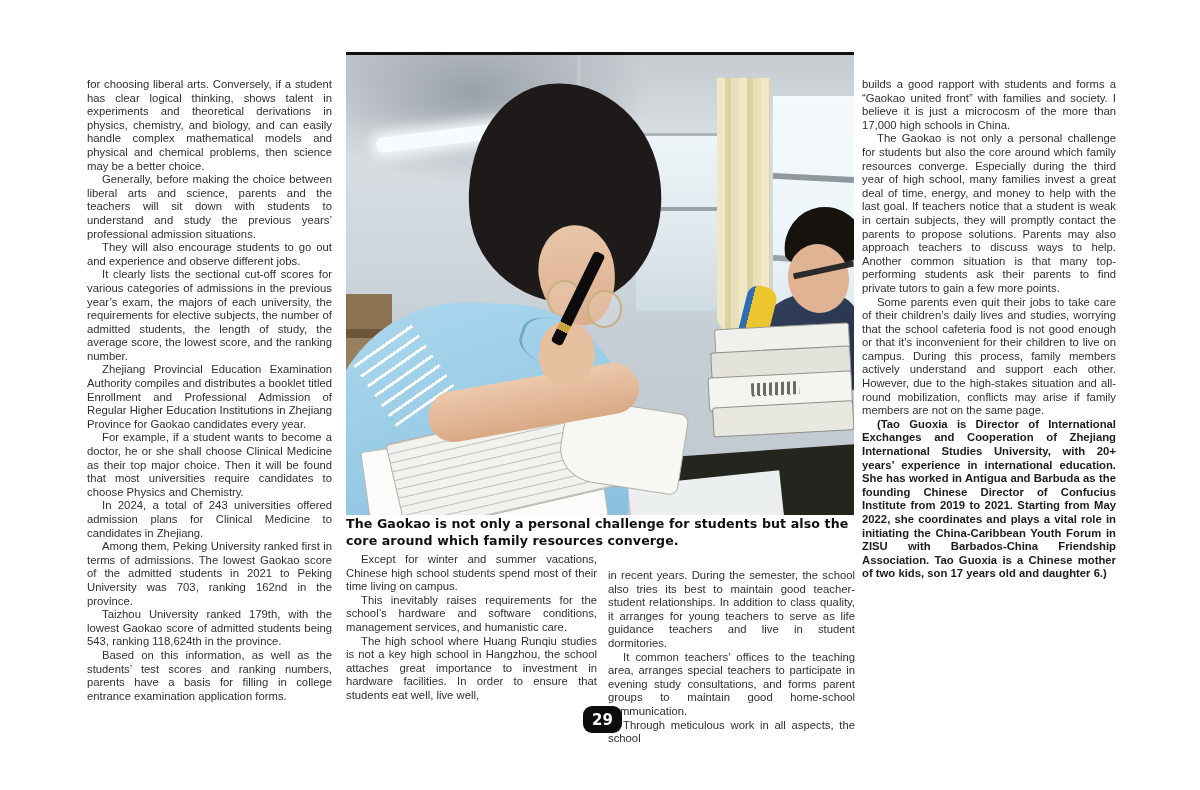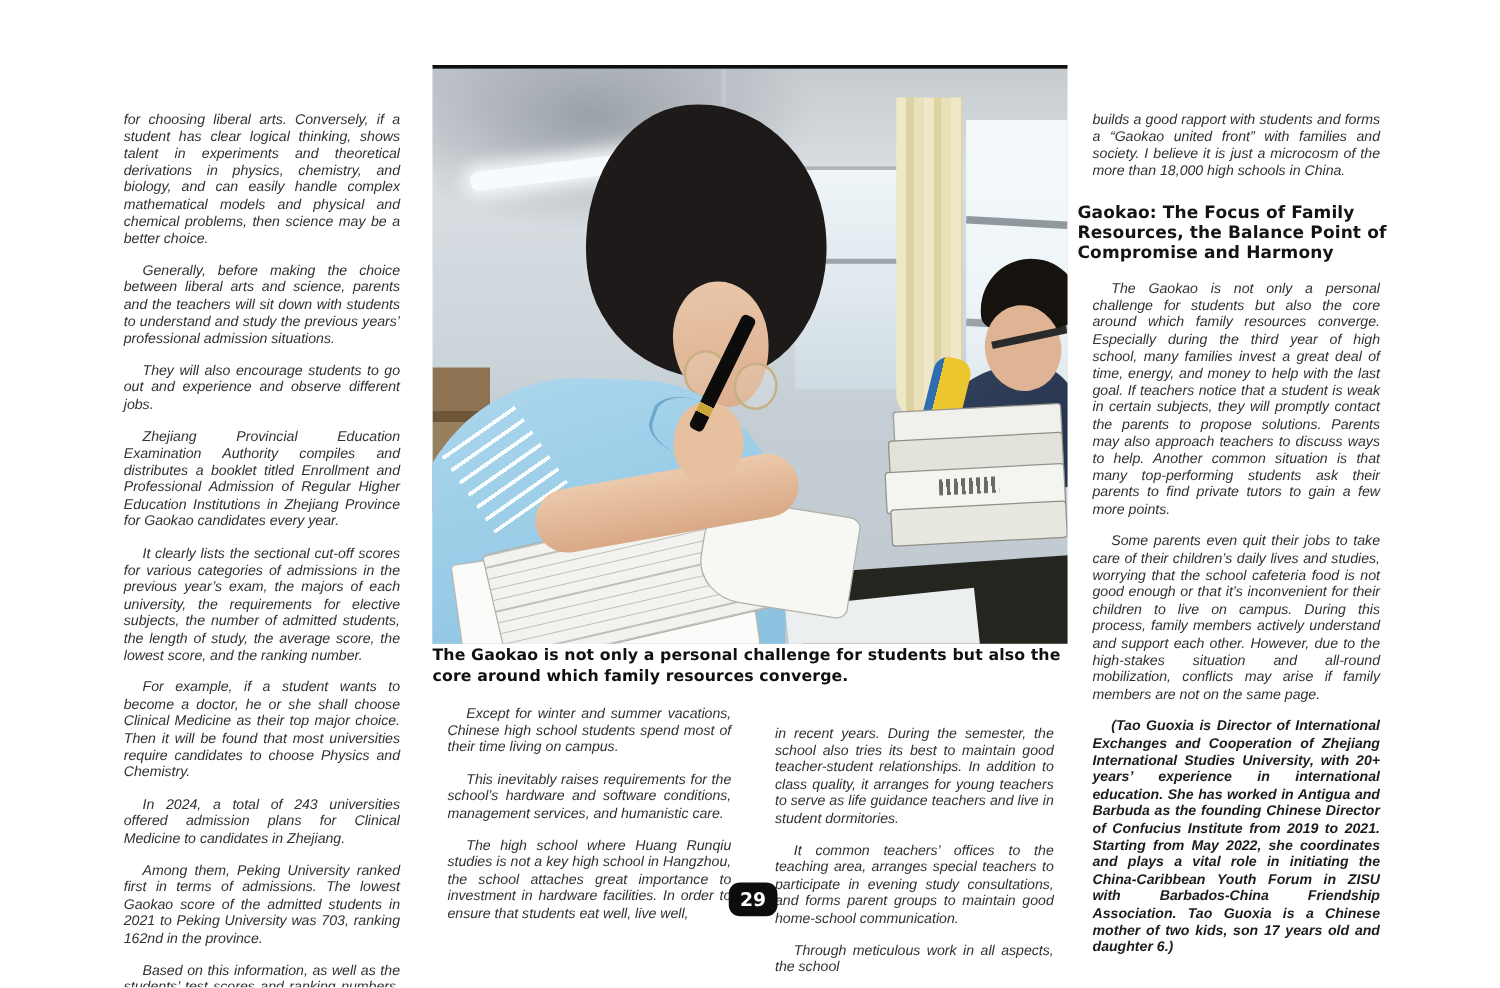--- a/index.html
+++ b/index.html
@@ -1,19 +1,19 @@
 <!DOCTYPE html>
 <html><head>
 <meta charset="utf-8">
 <style>
   html,body{margin:0;padding:0;background:#ffffff;}
   .page{position:relative;width:1200px;height:790px;background:#ffffff;overflow:hidden;
         font-family:"Liberation Sans","DejaVu Sans",sans-serif;color:#303030;}
   .col{position:absolute;font-size:11.3px;line-height:13.6px;text-align:justify;}
-  .col p{margin:12px;font-style:italic;}
+  .col p{margin:0;}
   .col p.ind{text-indent:15px;}
   .col-left{left:87px;top:78px;width:245px;}
   .col-right{left:862px;top:78px;width:254px;}
   .col-mid-l{left:346px;top:553px;width:251px;}
   .col-mid-r{left:608px;top:569px;width:247px;}
   .heading{font-family:"DejaVu Sans","Liberation Sans",sans-serif;font-weight:800;color:#141414;
            font-size:13.6px;line-height:15.6px;margin:19px 0 15px 0;text-align:left;letter-spacing:.1px;}
   .bio{font-weight:bold;color:#1c1c1c;margin-top:14px;}
   .caption{position:absolute;left:346px;top:515px;width:508px;
            font-family:"DejaVu Sans","Liberation Sans",sans-serif;font-weight:800;color:#101010;
@@ -69,25 +69,26 @@
 </style>
 </head>
 <body>
 
 <div class="page">
 
   <div class="col col-left">
     <p>for choosing liberal arts. Conversely, if a student has clear logical thinking, shows talent in experiments and theoretical derivations in physics, chemistry, and biology, and can easily handle complex mathematical models and physical and chemical problems, then science may be a better choice.</p>
     <p class="ind">Generally, before making the choice between liberal arts and science, parents and the teachers will sit down with students to understand and study the previous years’ professional admission situations.</p>
     <p class="ind">They will also encourage students to go out and experience and observe different jobs.</p>
+    <p class="ind">It clearly lists the sectional cut-off scores for various categories of admissions in the previous year’s exam, the majors of each university, the requirements for elective subjects, the number of admitted students, the length of study, the average score, the lowest score, and the ranking number.</p>
     <p class="ind">Zhejiang Provincial Education Examination Authority compiles and distributes a booklet titled Enrollment and Professional Admission of Regular Higher Education Institutions in Zhejiang Province for Gaokao candidates every year.</p>
-    <p class="ind">It clearly lists the sectional cut-off scores for various categories of admissions in the previous year’s exam, the majors of each university, the requirements for elective subjects, the number of admitted students, the length of study, the average score, the lowest score, and the ranking number.</p>
     <p class="ind">For example, if a student wants to become a doctor, he or she shall choose Clinical Medicine as their top major choice. Then it will be found that most universities require candidates to choose Physics and Chemistry.</p>
     <p class="ind">In 2024, a total of 243 universities offered admission plans for Clinical Medicine to candidates in Zhejiang.</p>
     <p class="ind">Among them, Peking University ranked first in terms of admissions. The lowest Gaokao score of the admitted students in 2021 to Peking University was 703, ranking 162nd in the province.</p>
+    <p class="ind">Taizhou University ranked 179th, with the lowest Gaokao score of admitted students being 543, ranking 118,624th in the province.</p>
     <p class="ind">Based on this information, as well as the students’ test scores and ranking numbers, parents have a basis for filling in college entrance examination application forms.</p>
   </div>
 
   <div class="photo">
     <div class="ph-ceilshade"></div>
     <div class="ph-light1"></div>
     <div class="ph-light2"></div>
     <div class="ph-rod"></div>
     <div class="ph-win-left"></div>
     <div class="ph-win-left-bar"></div>
@@ -134,22 +135,21 @@
     <p class="ind">This inevitably raises requirements for the school’s hardware and software conditions, management services, and humanistic care.</p>
     <p class="ind">The high school where Huang Runqiu studies is not a key high school in Hangzhou, the school attaches great importance to investment in hardware facilities. In order to ensure that students eat well, live well,</p>
   </div>
   <div class="col col-mid-r">
     <p>in recent years. During the semester, the school also tries its best to maintain good teacher-student relationships. In addition to class quality, it arranges for young teachers to serve as life guidance teachers and live in student dormitories.</p>
     <p class="ind">It common teachers’ offices to the teaching area, arranges special teachers to participate in evening study consultations, and forms parent groups to maintain good home-school communication.</p>
     <p class="ind">Through meticulous work in all aspects, the school</p>
   </div>
 
   <div class="col col-right">
-    <p>builds a good rapport with students and forms a “Gaokao united front” with families and society. I believe it is just a microcosm of the more than 18,000 high schools in China.</p>
-    <div class="heading">Gaokao: The Focus of Family Resources, the Balance Point of Compromise and Harmony</div>
+    <p>builds a good rapport with students and forms a “Gaokao united front” with families and society. I believe it is just a microcosm of the more than 17,000 high schools in China.</p>
     <p class="ind">The Gaokao is not only a personal challenge for students but also the core around which family resources converge. Especially during the third year of high school, many families invest a great deal of time, energy, and money to help with the last goal. If teachers notice that a student is weak in certain subjects, they will promptly contact the parents to propose solutions. Parents may also approach teachers to discuss ways to help. Another common situation is that many top-performing students ask their parents to find private tutors to gain a few more points.</p>
     <p class="ind">Some parents even quit their jobs to take care of their children’s daily lives and studies, worrying that the school cafeteria food is not good enough or that it’s inconvenient for their children to live on campus. During this process, family members actively understand and support each other. However, due to the high-stakes situation and all-round mobilization, conflicts may arise if family members are not on the same page.</p>
     <p class="ind bio">(Tao Guoxia is Director of International Exchanges and Cooperation of Zhejiang International Studies University, with 20+ years’ experience in international education. She has worked in Antigua and Barbuda as the founding Chinese Director of Confucius Institute from 2019 to 2021. Starting from May 2022, she coordinates and plays a vital role in initiating the China-Caribbean Youth Forum in ZISU with Barbados-China Friendship Association. Tao Guoxia is a Chinese mother of two kids, son 17 years old and daughter 6.)</p>
   </div>
 
   <div class="badge">
     <span>29</span>
   </div>
 
 </div>

